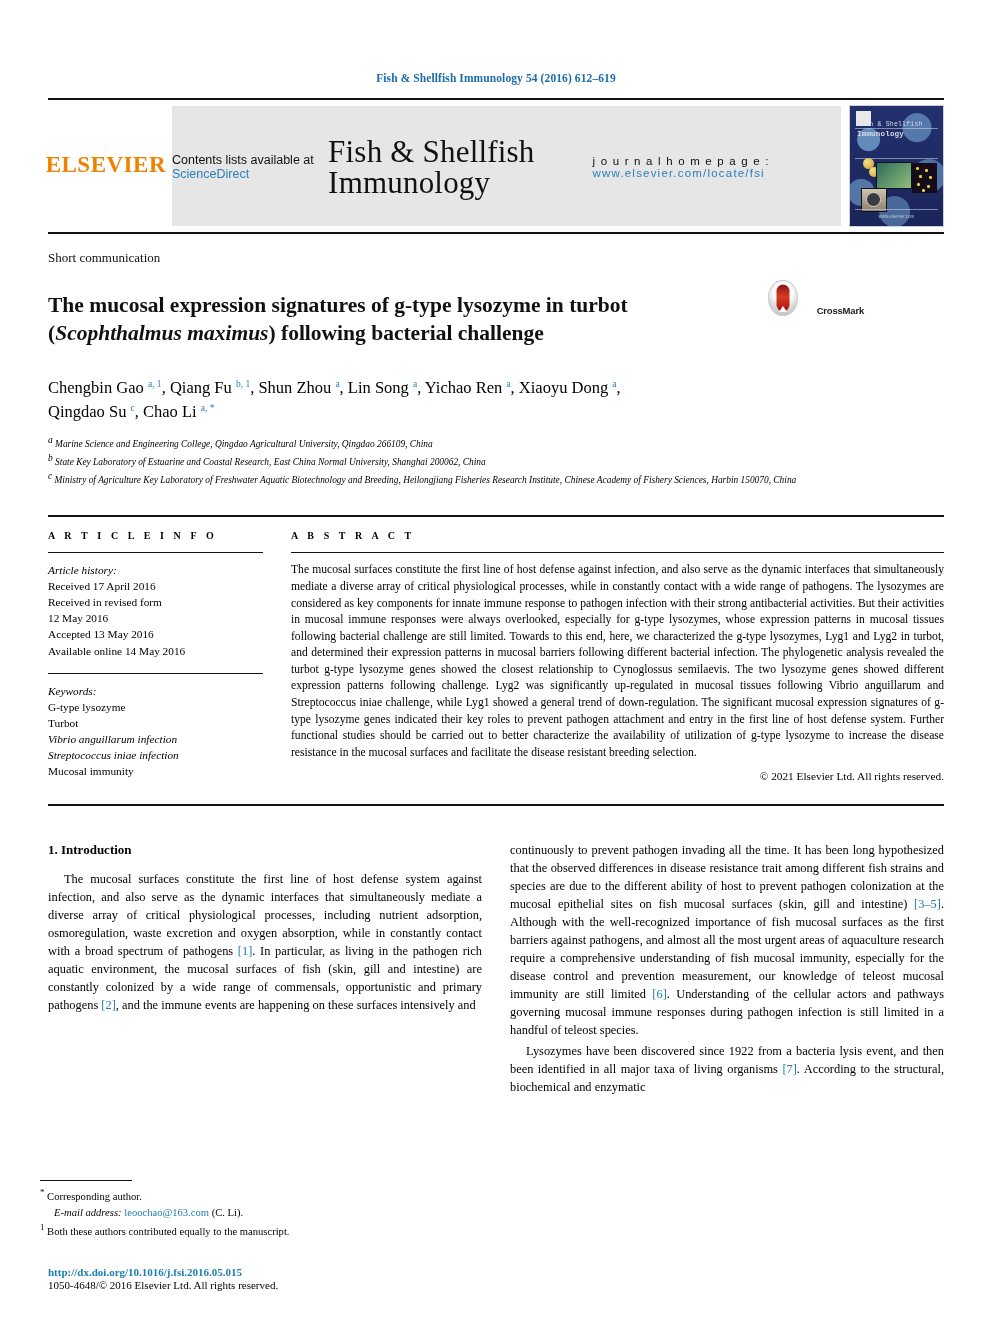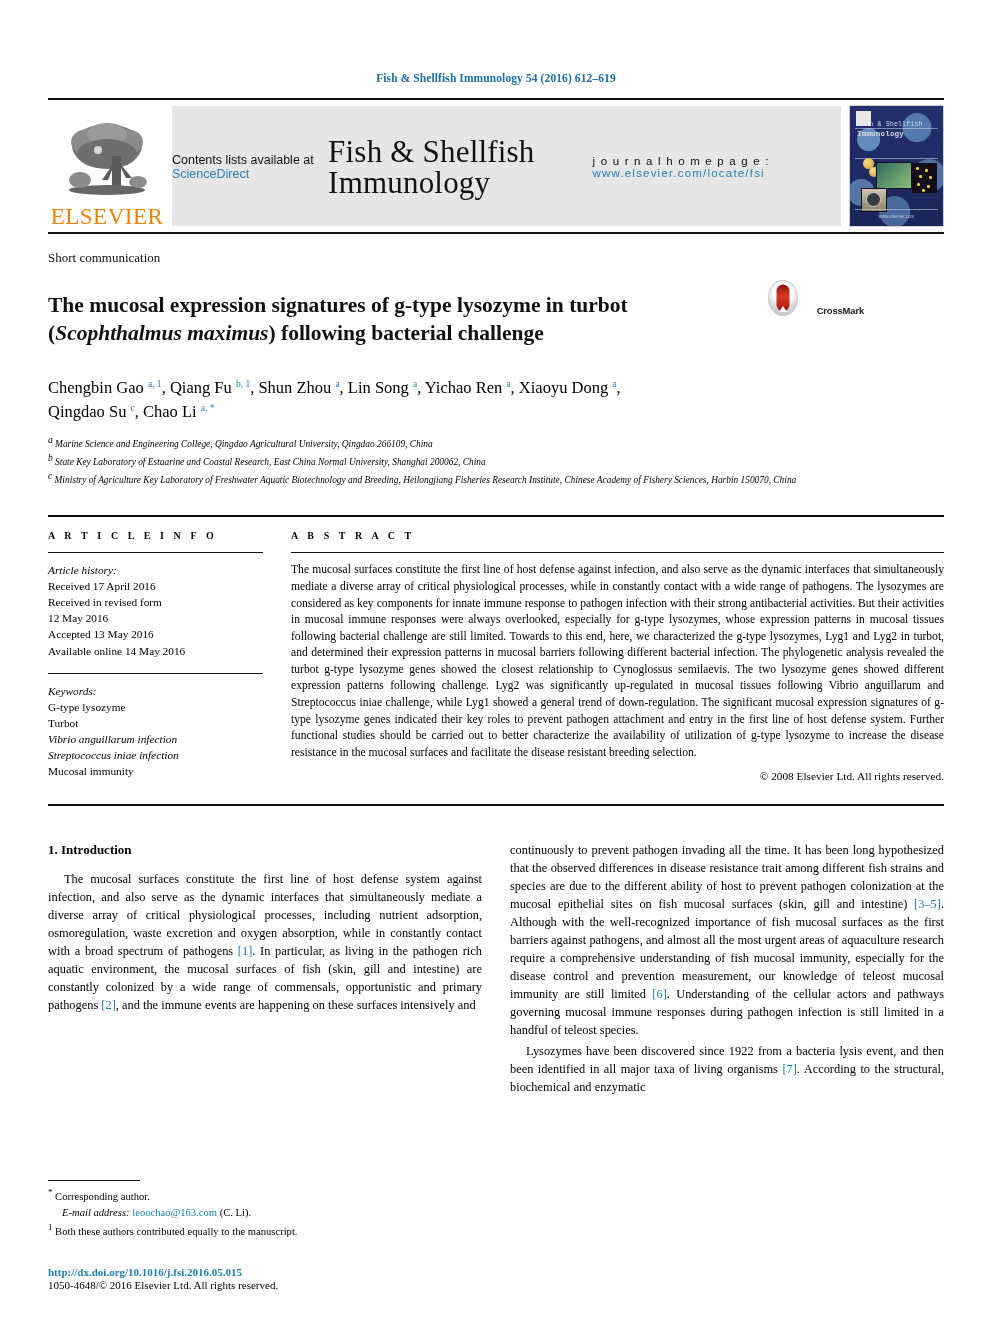--- a/index.html
+++ b/index.html
@@ -40,25 +40,26 @@
     border-top: 2.5px solid #111;
     border-bottom: 2.5px solid #111;
     height: 132px;
     display: flex;
     align-items: stretch;
   }
   .elsevier-logo {
     width: 118px;
     flex: 0 0 118px;
     display: flex;
-    flex-direction: column;
+    flex-direction: row;
     align-items: center;
     justify-content: flex-end;
     padding-bottom: 4px;
     box-sizing: border-box;
+    font-weight: bold;
   }
   .tree-svg { display:block; }
   .elsevier-word {
     font-family: "Liberation Serif", serif;
     color: #ef8200;
     font-size: 23px;
     letter-spacing: .5px;
     line-height: 1;
     margin-top: 1px;
   }
@@ -298,21 +299,21 @@
     text-align: justify;
     text-indent: 16px;
     font-family: "Liberation Serif", serif;
     margin: 0 0 3px 0;
   }
   .ref { color: #1b7db0; }
 
   
   .footnotes {
     position: absolute;
-    left: 48px;
+    left: 40px;
     bottom: 84px;
     width: 430px;
   }
   .fn-rule { border-top: 1px solid #111; width: 92px; margin-bottom: 5px; }
   .fn-line {
     font-size: 10.6px;
     line-height: 1.5;
     font-family: "Liberation Serif", serif;
     padding-left: 14px;
     text-indent: -14px;
@@ -459,21 +460,21 @@
         <span class="it">Vibrio anguillarum infection</span><br>
         <span class="it">Streptococcus iniae infection</span><br>
         <span>Mucosal immunity</span>
       </div>
     </div>
 
     <div class="col-abstract">
       <div class="heading-spaced">A B S T R A C T</div>
       <div class="abstract-rule"></div>
       <div class="abstract-text">The mucosal surfaces constitute the first line of host defense against infection, and also serve as the dynamic interfaces that simultaneously mediate a diverse array of critical physiological processes, while in constantly contact with a wide range of pathogens. The lysozymes are considered as key components for innate immune response to pathogen infection with their strong antibacterial activities. But their activities in mucosal immune responses were always overlooked, especially for g-type lysozymes, whose expression patterns in mucosal tissues following bacterial challenge are still limited. Towards to this end, here, we characterized the g-type lysozymes, Lyg1 and Lyg2 in turbot, and determined their expression patterns in mucosal barriers following different bacterial infection. The phylogenetic analysis revealed the turbot g-type lysozyme genes showed the closest relationship to Cynoglossus semilaevis. The two lysozyme genes showed different expression patterns following challenge. Lyg2 was significantly up-regulated in mucosal tissues following Vibrio anguillarum and Streptococcus iniae challenge, while Lyg1 showed a general trend of down-regulation. The significant mucosal expression signatures of g-type lysozyme genes indicated their key roles to prevent pathogen attachment and entry in the first line of host defense system. Further functional studies should be carried out to better characterize the availability of utilization of g-type lysozyme to increase the disease resistance in the mucosal surfaces and facilitate the disease resistant breeding selection.</div>
-      <div class="copyright">© 2008 Elsevier Ltd. All rights reserved.</div>
+      <div class="copyright">© 2021 Elsevier Ltd. All rights reserved.</div>
     </div>
   </div>
 
   <div class="body-rule"></div>
 
   <div class="body-cols">
     <div class="body-col">
       <div class="sec-head">1.  Introduction</div>
       <p class="para"><span>The mucosal surfaces constitute the first line of host defense system against infection, and also serve as the dynamic interfaces that simultaneously mediate a diverse array of critical physiological processes, including nutrient adsorption, osmoregulation, waste excretion and oxygen absorption, while in constantly contact with a broad spectrum of pathogens </span><span class="ref">[1]</span><span>. In particular, as living in the pathogen rich aquatic environment, the mucosal surfaces of fish (skin, gill and intestine) are constantly colonized by a wide range of commensals, opportunistic and primary pathogens </span><span class="ref">[2]</span><span>, and the immune events are happening on these surfaces intensively and</span></p>
     </div>

